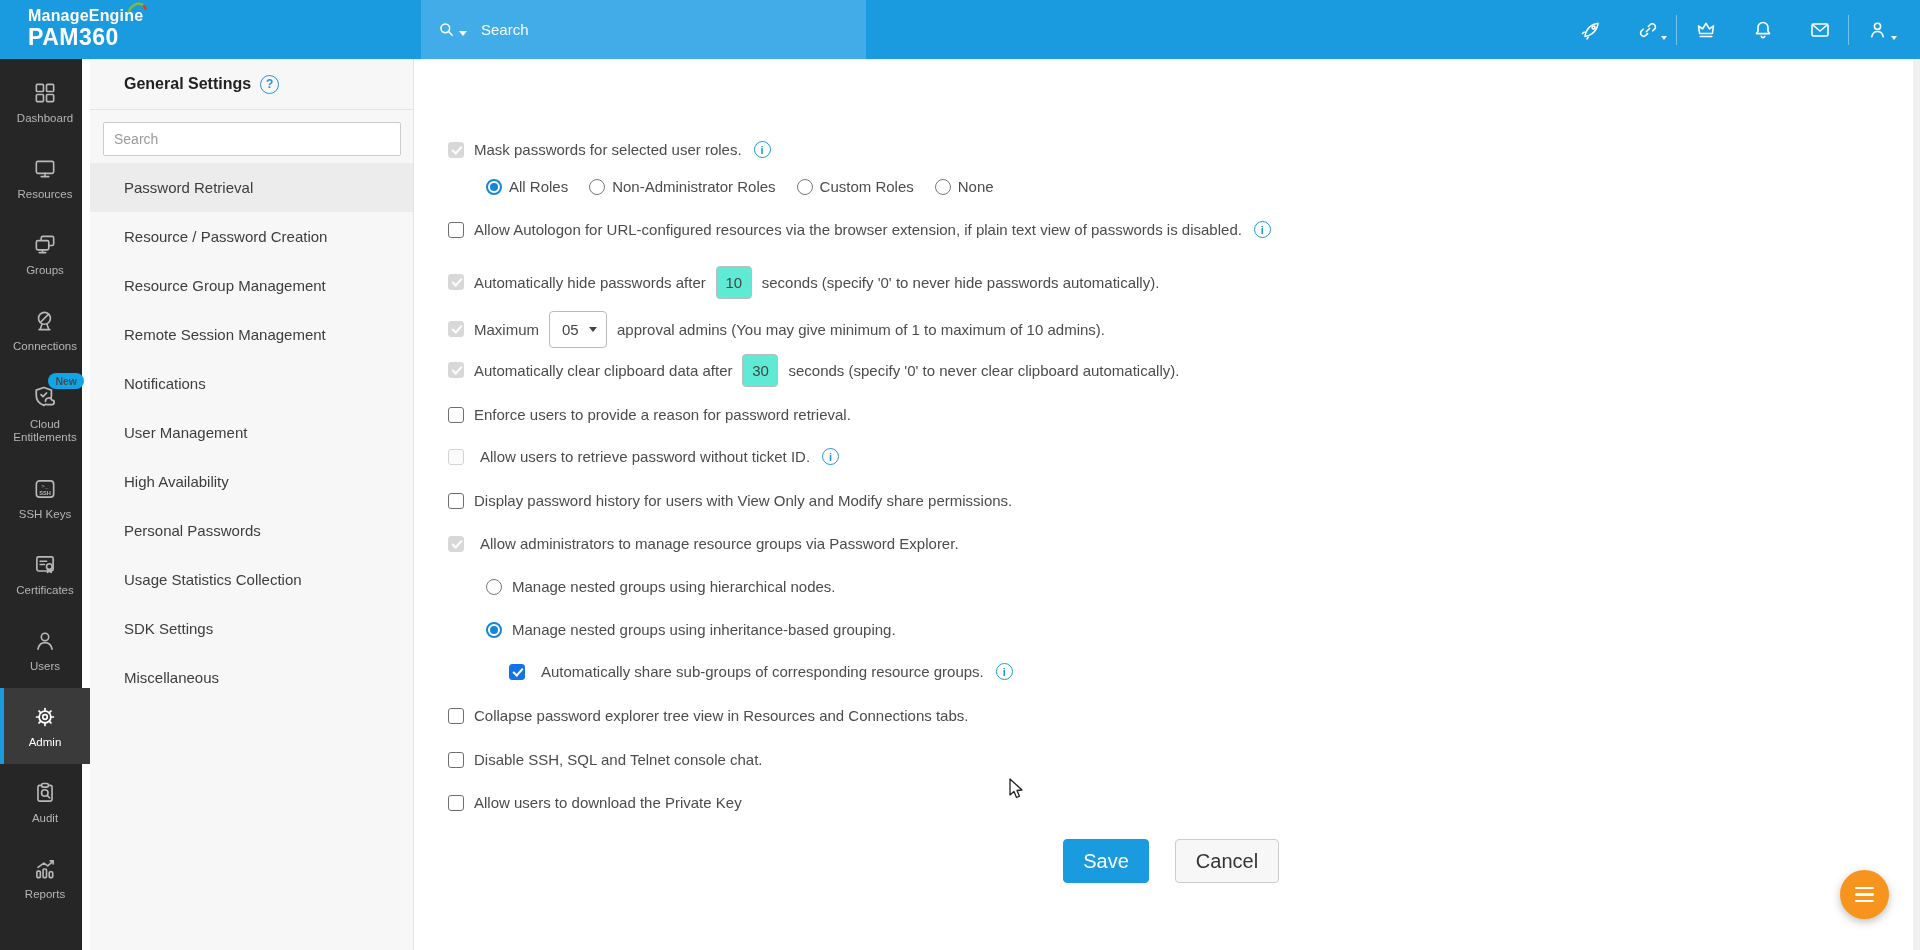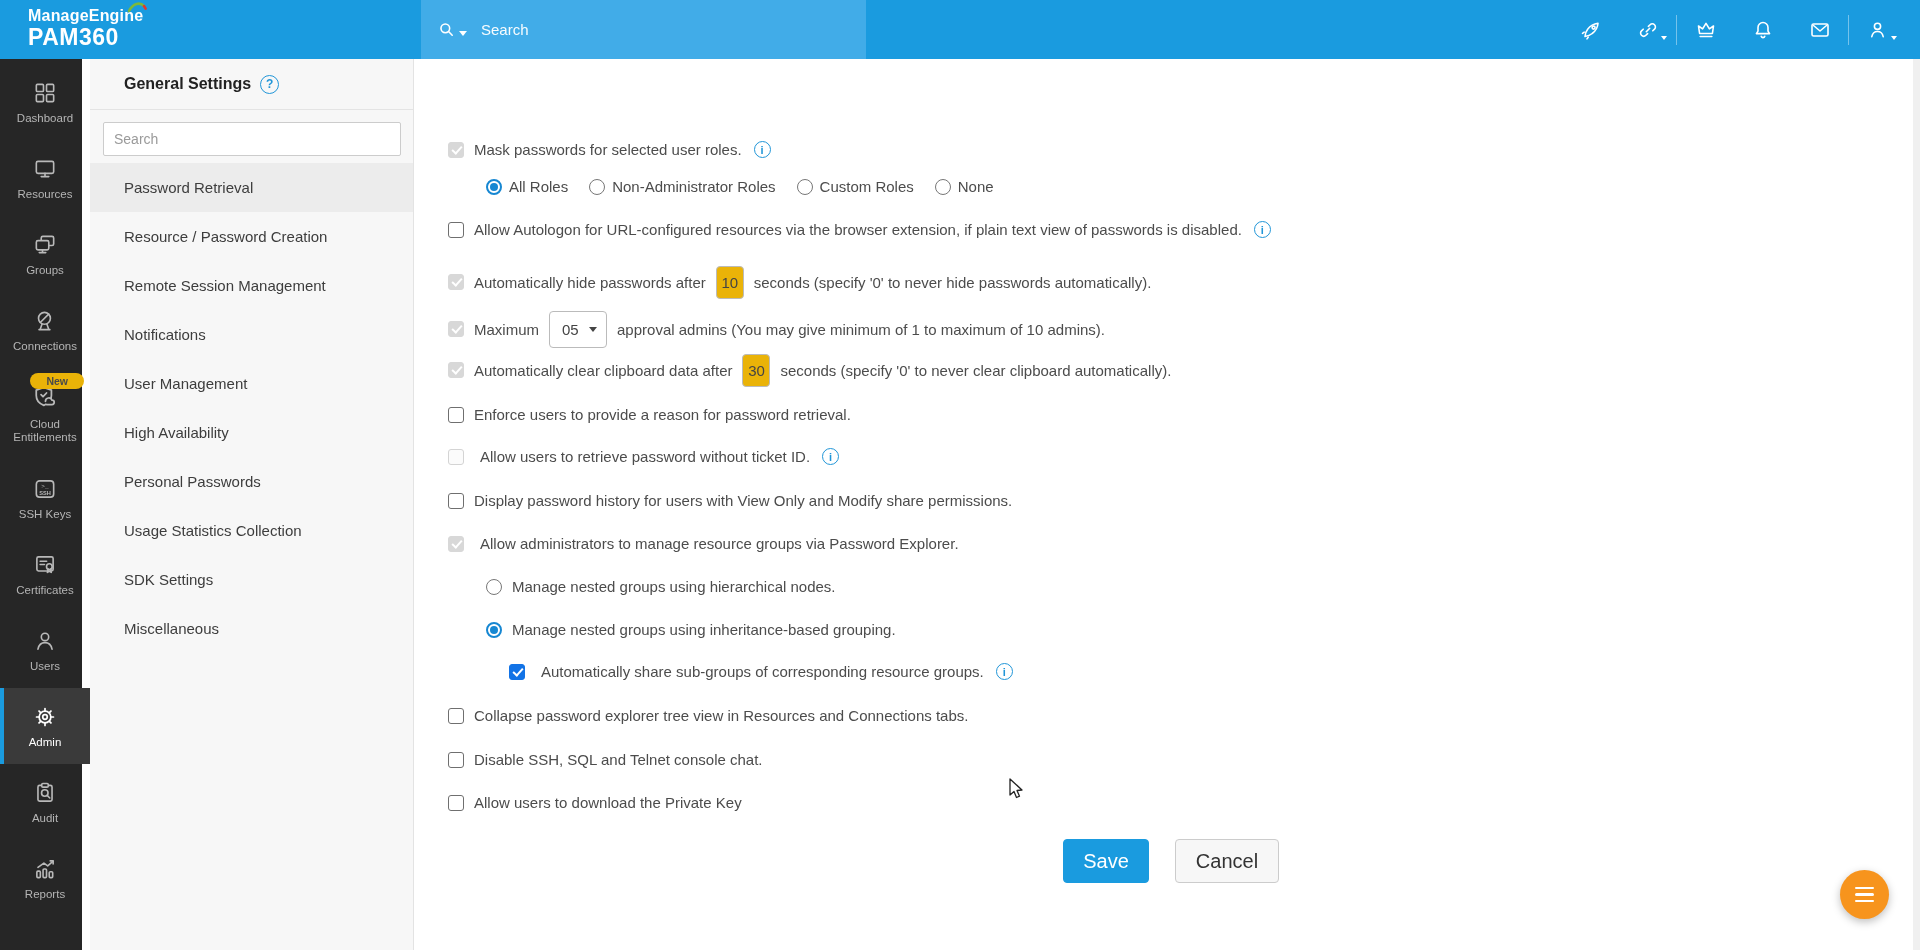--- a/index.html
+++ b/index.html
@@ -19,21 +19,21 @@
   .tb-icon { margin:0 16.5px; position:relative; display:flex; align-items:center; cursor:pointer; }
   .tb-divider { width:1px; height:30px; background:rgba(255,255,255,.4); }
   .tb-caret { position:absolute; right:-7px; bottom:2px; width:0; height:0; border-left:3.5px solid transparent; border-right:3.5px solid transparent; border-top:4.5px solid #fff; }
 
   
   .sidebar { position:absolute; left:0; top:59px; width:82px; bottom:0; background:#262626; z-index:10; }
   .sb-item { position:relative; width:90px; display:flex; flex-direction:column; align-items:center; justify-content:center; cursor:pointer; }
   .sb-item .sb-label { font-size:11.5px; color:#b5b5b5; margin-top:6px; text-align:center; line-height:13px; padding:0 2px; }
   .sb-item.active { background:#3a3a3a; border-left:4px solid #1a9bdf; padding-right:4px; }
   .sb-item.active .sb-label { color:#fff; }
-  .sb-badge { position:absolute; top:5px; right:6px; background:#eab308; color:#4a4a4a; font-size:10.5px; font-weight:700; padding:2px 16px; border-radius:9px; z-index:2; }
+  .sb-badge { position:absolute; top:5px; right:6px; background:#0ea5e9; color:#4a4a4a; font-size:10.5px; font-weight:700; padding:2px 7px; border-radius:9px; z-index:2; }
 
   
   .panel { position:absolute; left:90px; top:59px; width:324px; bottom:0; background:#f7f7f7; border-right:1px solid #e3e3e3; }
   .panel-header { height:51px; display:flex; align-items:center; padding-left:34px; border-bottom:1px solid #e4e4e4; }
   .panel-title { font-size:16px; font-weight:700; color:#222; }
   .help-icon { width:19px; height:19px; border:1.6px solid #2196d8; border-radius:50%; color:#2196d8; font-size:12px; font-weight:700; display:inline-flex; align-items:center; justify-content:center; margin-left:9px; cursor:pointer; }
   .panel-search { position:absolute; left:13px; top:63px; width:298px; height:34px; border:1px solid #ccc; border-radius:2px; background:#fff; font-size:14px; color:#444; padding:0 10px; font-family:"Liberation Sans", sans-serif; }
   .panel-search::placeholder { color:#9a9a9a; }
   .panel-list { position:absolute; left:0; top:104px; width:323px; }
   .panel-item { height:49px; display:flex; align-items:center; padding-left:34px; font-size:15px; color:#3d3d3d; cursor:pointer; }
@@ -51,21 +51,21 @@
   .cb-blue { background:#1273e6; border:1.5px solid #1273e6; cursor:pointer; }
   .cb-blue::after { content:""; position:absolute; left:4.5px; top:1px; width:4px; height:8px; border:solid #fff; border-width:0 2px 2px 0; transform:rotate(42deg); }
 
   .rad { width:16px; height:16px; border-radius:50%; background:#fff; border:1.5px solid #777; position:relative; flex:none; cursor:pointer; }
   .rad.sel { border:2px solid #1687d2; }
   .rad.sel::after { content:""; position:absolute; left:2px; top:2px; width:8px; height:8px; border-radius:50%; background:#1687d2; }
   .rad-opt { display:flex; align-items:center; gap:7px; margin-right:11px; }
 
   .info-icon { width:17px; height:17px; border:1.6px solid #2196d8; border-radius:50%; color:#2196d8; font-size:11px; font-weight:700; display:inline-flex; align-items:center; justify-content:center; flex:none; margin-left:2px; cursor:pointer; }
 
-  .num-input { width:28px; height:33px; border:1px solid #bbb; border-radius:4px; text-align:center; font-size:15px; color:#444; font-family:"Liberation Sans", sans-serif; background:#eab308; }
+  .num-input { width:36px; height:33px; border:1px solid #bbb; border-radius:4px; text-align:center; font-size:15px; color:#444; font-family:"Liberation Sans", sans-serif; background:#5eead4; }
   .fake-select { width:58px; height:37px; border:1px solid #bbb; border-radius:4px; background:#fff; display:flex; align-items:center; justify-content:space-between; padding:0 9px 0 12px; cursor:pointer; color:#444; }
   .sel-caret { width:0; height:0; border-left:4.5px solid transparent; border-right:4.5px solid transparent; border-top:5.5px solid #444; }
 
   .btn { height:44px; border-radius:4px; font-size:20px; display:inline-flex; align-items:center; justify-content:center; cursor:pointer; font-family:"Liberation Sans", sans-serif; }
   .btn-save { background:#1a9bdf; color:#fff; border:1px solid #1a9bdf; width:86px; }
   .btn-cancel { background:#f7f7f7; color:#333; border:1px solid #ccc; width:104px; margin-left:16px; }
 
   .scroll-track { position:absolute; right:0; top:59px; width:7px; bottom:0; background:#f0f0f0; }
 
   .fab { position:absolute; left:1840px; top:870px; width:49px; height:49px; border-radius:50%; background:#f7941d; box-shadow:0 3px 8px rgba(0,0,0,.25); display:flex; flex-direction:column; align-items:center; justify-content:center; gap:4px; cursor:pointer; z-index:30; }
@@ -259,20 +259,23 @@
     </div>
     <input class="panel-search" placeholder="Search" style="">
     <div class="panel-list">
       <div class="panel-item selected">
           <span>Password Retrieval</span>
         </div>
       <div class="panel-item">
           <span>Resource / Password Creation</span>
         </div>
       <div class="panel-item">
+          <span>Resource Group Management</span>
+        </div>
+      <div class="panel-item">
           <span>Remote Session Management</span>
         </div>
       <div class="panel-item">
           <span>Notifications</span>
         </div>
       <div class="panel-item">
           <span>User Management</span>
         </div>
       <div class="panel-item">
           <span>High Availability</span>

